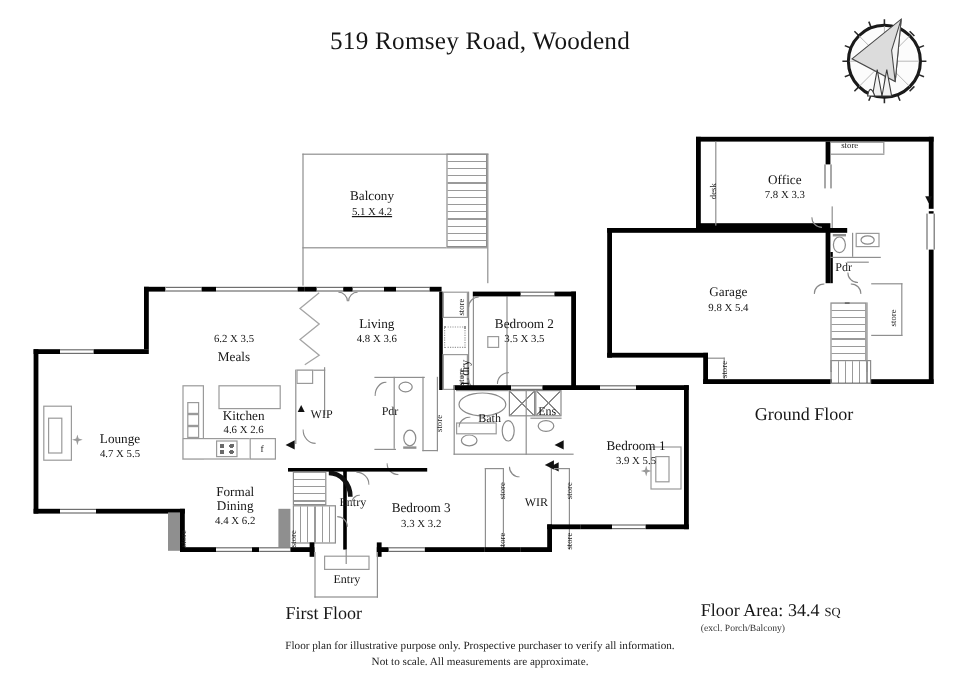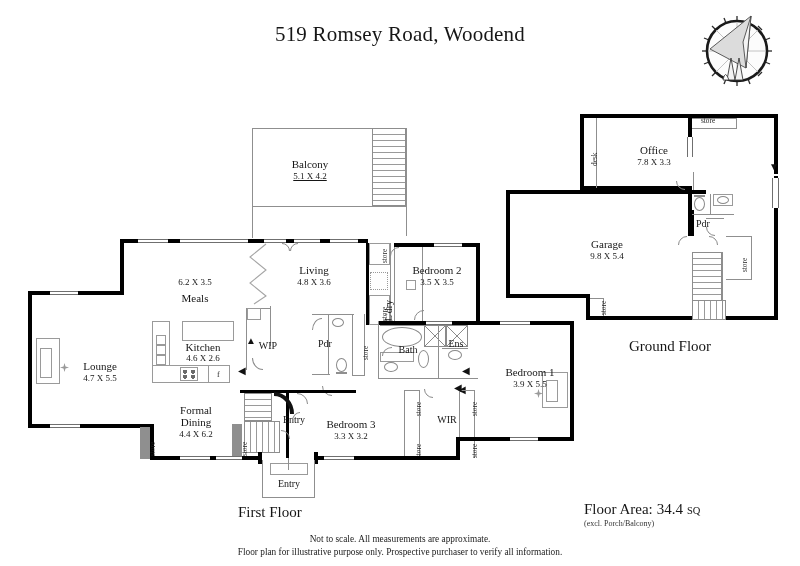--- a/index.html
+++ b/index.html
@@ -521,17 +521,17 @@
   </div>
 
   <div class="floor-area">
     <span class="fa-main">Floor Area:</span>
     <span class="fa-main">34.4</span>
     <span class="fa-sq">SQ</span>
     <span class="fa-sub">(excl. Porch/Balcony)</span>
   </div>
 
   <div class="disclaimer">
+    <div>Floor plan for illustrative purpose only. Prospective purchaser to verify all information.</div>
     <div>Not to scale. All measurements are approximate.</div>
-    <div>Floor plan for illustrative purpose only. Prospective purchaser to verify all information.</div>
   </div>
 
 </div>
 
 </body></html>

